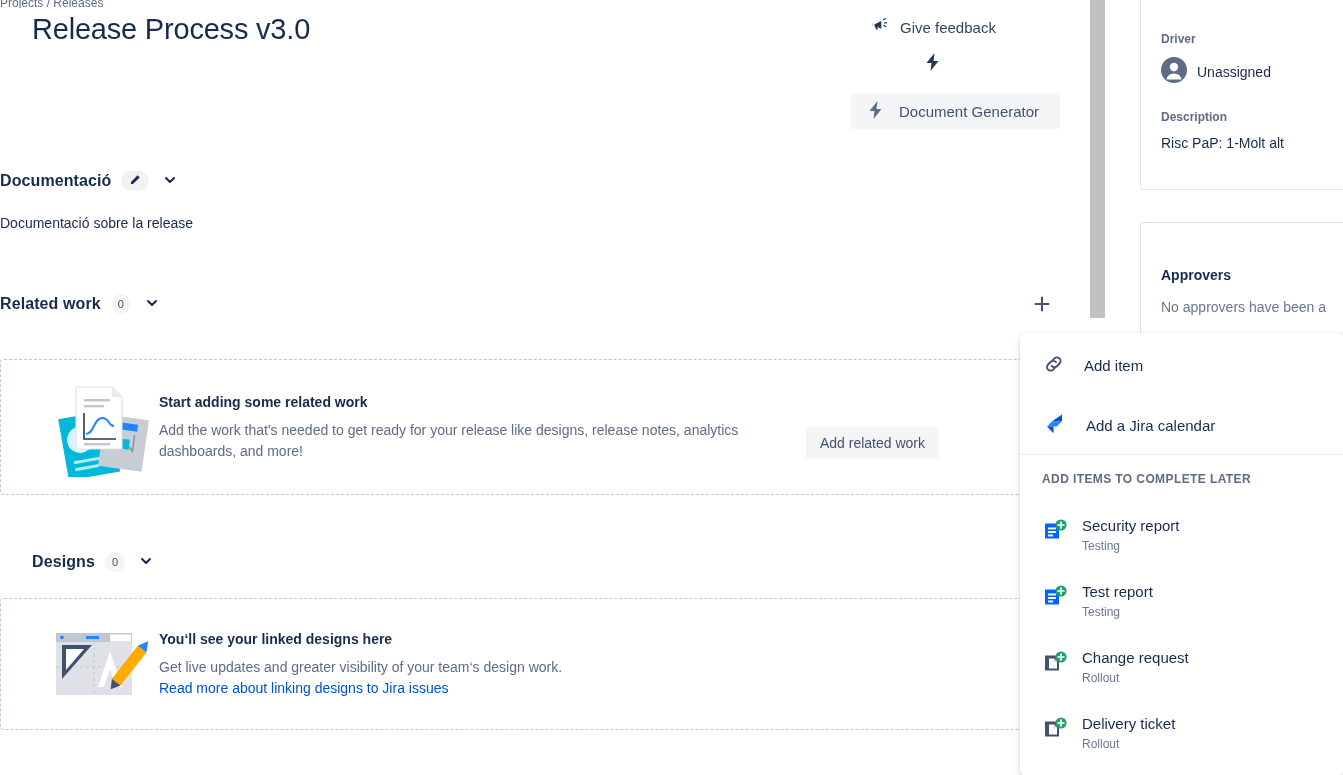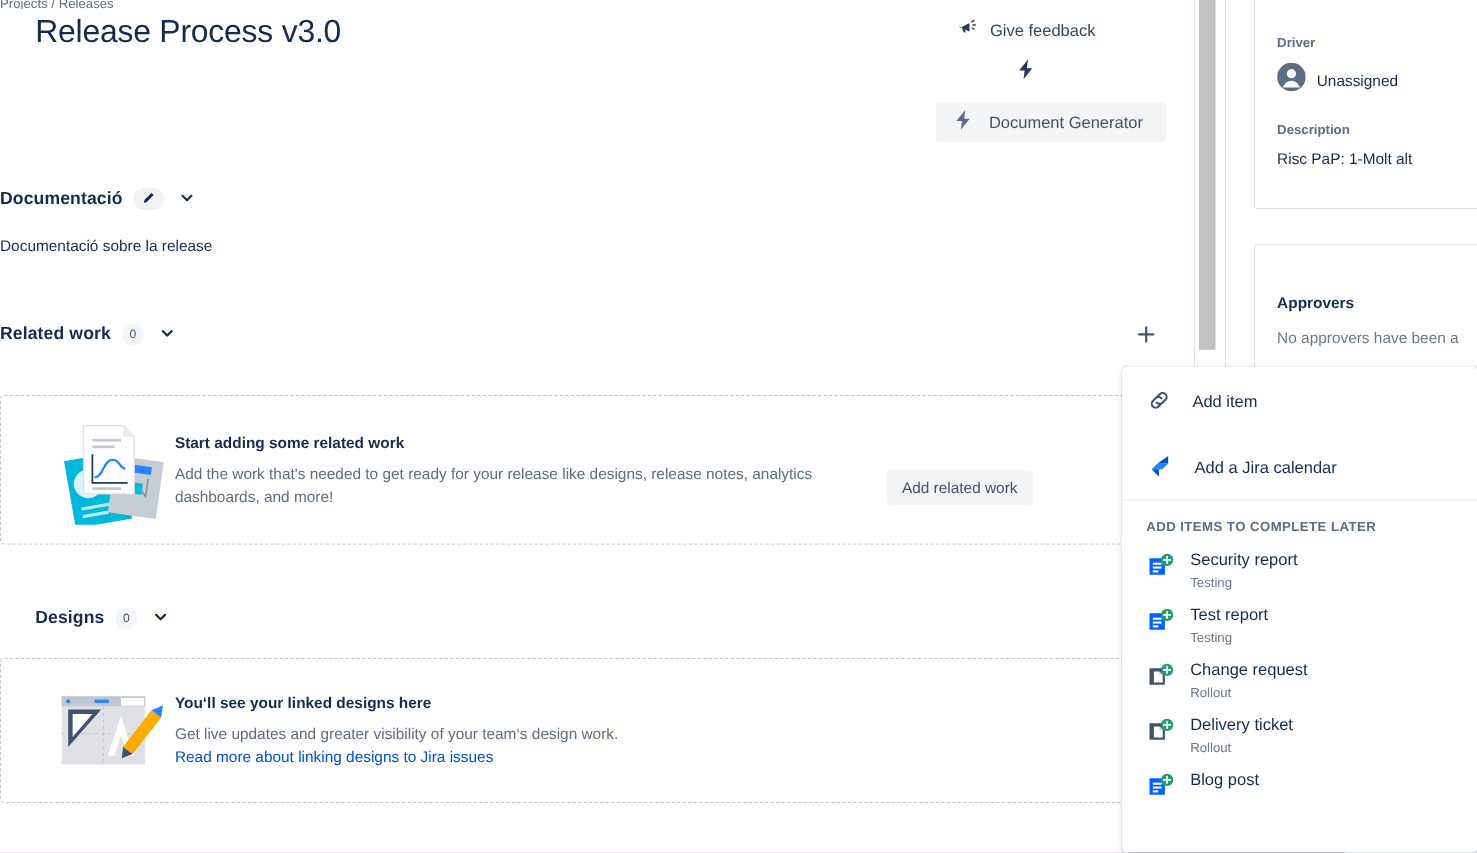--- a/index.html
+++ b/index.html
@@ -3,21 +3,21 @@
 <meta charset="utf-8">
 <style>
   * { box-sizing: border-box; margin: 0; padding: 0; }
   html, body {
     width: 1343px; height: 775px;
     background: #ffffff;
     font-family: "Liberation Sans", sans-serif;
     color: #172b4d;
     overflow: hidden;
   }
-  .app { position: relative; width: 1224px; height: 775px; background:#8b5cf6; }
+  .app { position: relative; width: 1224px; height: 775px; background:#d946ef; }
 
   
   .main-col {
     position: absolute; left: 0; top: 0; width: 1086px; height: 775px;
     background: #fff; overflow: hidden;
   }
 
   .breadcrumb {
     position: absolute; left: 0; top: -4px; height: 12px; width: 640px;
     font-size: 12px; color: #5e6c84; overflow: hidden;
@@ -141,21 +141,21 @@
   }
   .menu-item-label { font-size: 15px; color: #172b4d; }
   .menu-sep { height: 1px; background: #ebecf0; margin: 7px 0 0 0; }
   .menu-section-title {
     font-size: 12px; font-weight: 600; color: #5e6c84;
     letter-spacing: 0.4px; padding: 17px 11px 8px 22px;
   }
   .opt-item {
     display: flex; align-items: flex-start; gap: 14px;
     padding: 5px 0 5px 22px; cursor: pointer; background: transparent;
-    border: none; width: 100%; font-family: inherit; text-align: left;
+    border: none; width: 100%; font-family: inherit; text-align: left; margin-top: 16px;
   }
   .opt-icon { flex: 0 0 auto; margin-top: 3px; }
   .opt-name { font-size: 15px; color: #172b4d; line-height: 22px; }
   .opt-sub { font-size: 12px; color: #6b778c; line-height: 18px; }
 </style>
 </head>
 <body>
 
 <div class="app">
 

